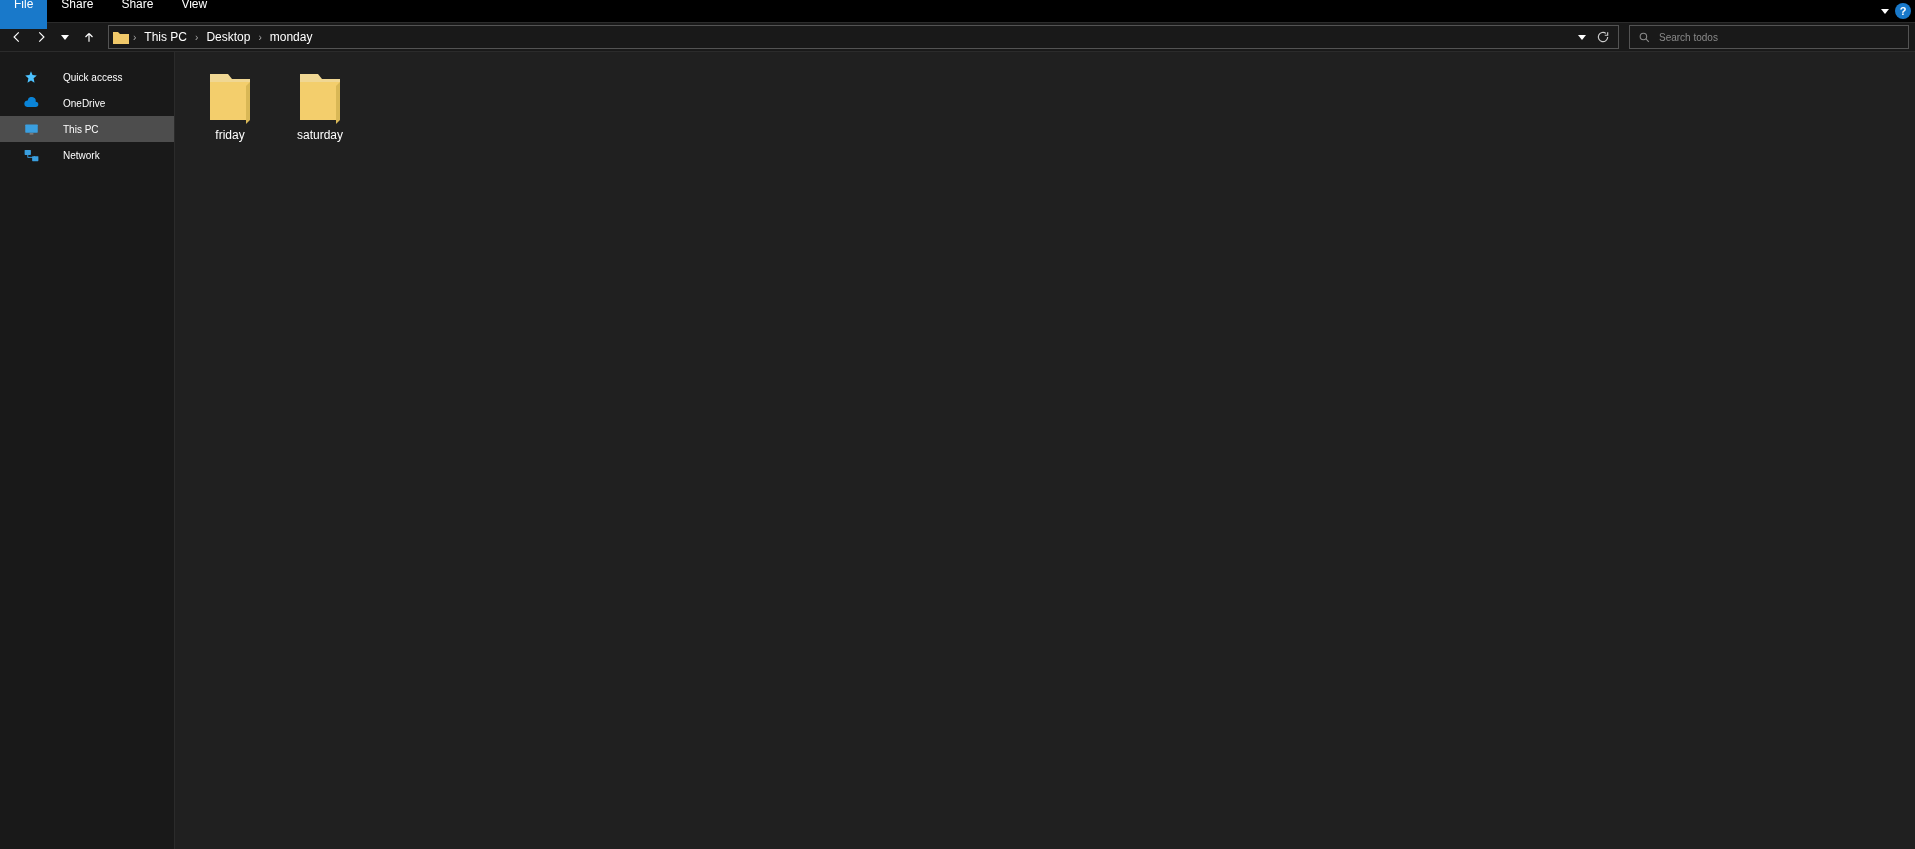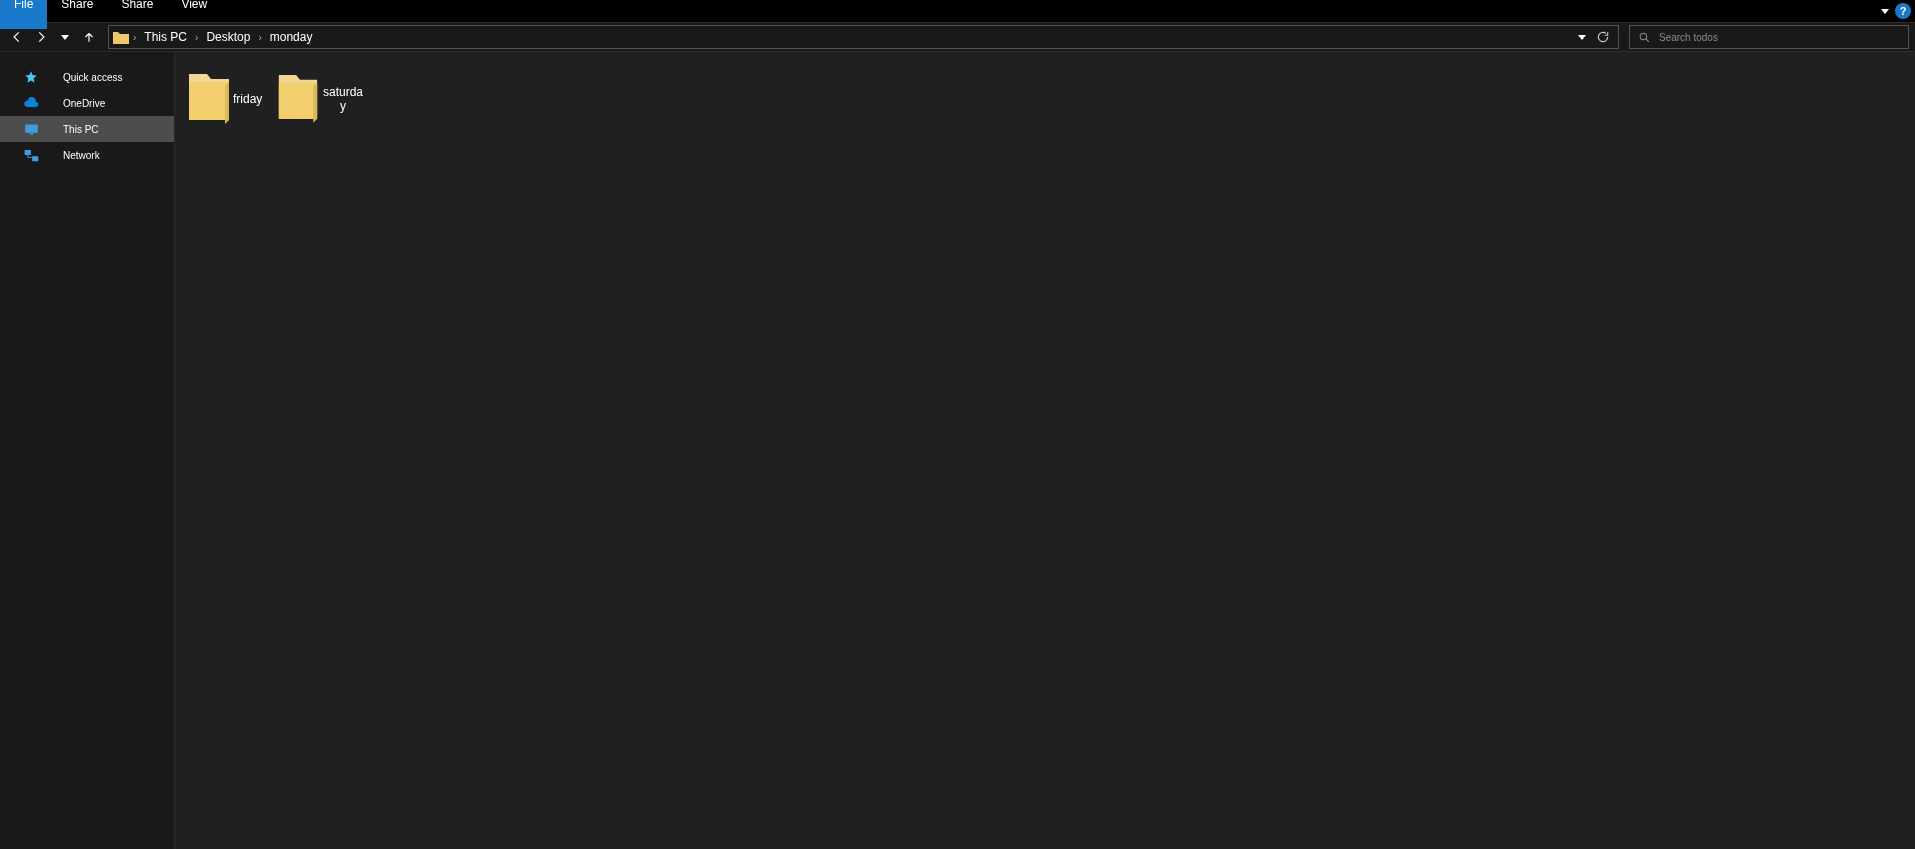--- a/index.html
+++ b/index.html
@@ -27,21 +27,21 @@
   .search input::placeholder { color: #8a8a8a; }
 
   
   .main { display: flex; height: calc(100% - 52px); }
   .sidebar { width: 175px; background: #191919; border-right: 1px solid #2b2b2b; padding-top: 12px; }
   .side-item { display: flex; align-items: center; height: 26px; font-size: 10px; color: #fff; padding-left: 23px; gap: 24px; }
   .side-item.selected { background: #4d4d4d; }
   .side-icon { width: 16px; height: 16px; display: flex; align-items: center; justify-content: center; }
 
   .content { flex: 1; background: #202020; padding: 14px 10px; display: flex; flex-wrap: wrap; align-content: flex-start; gap: 0; }
-  .folder { width: 90px; display: flex; flex-direction: row; align-items: center; margin: 0 0 18px 0; padding: 4px 0; }
+  .folder { width: 90px; display: flex; flex-direction: column; align-items: center; margin: 0 0 18px 0; padding: 4px 0; }
   .folder-label { font-size: 12px; color: #fff; margin-top: 4px; text-align: center; max-width: 80px; word-break: break-word; }
 
   .chev-down { width: 0; height: 0; border-left: 4px solid transparent; border-right: 4px solid transparent; border-top: 5px solid #fff; }
 </style>
 </head>
 <body>
 
 <div class="ribbon">
   <div class="ribbon-tab file">File</div>
   <div class="ribbon-tab">Share</div>

